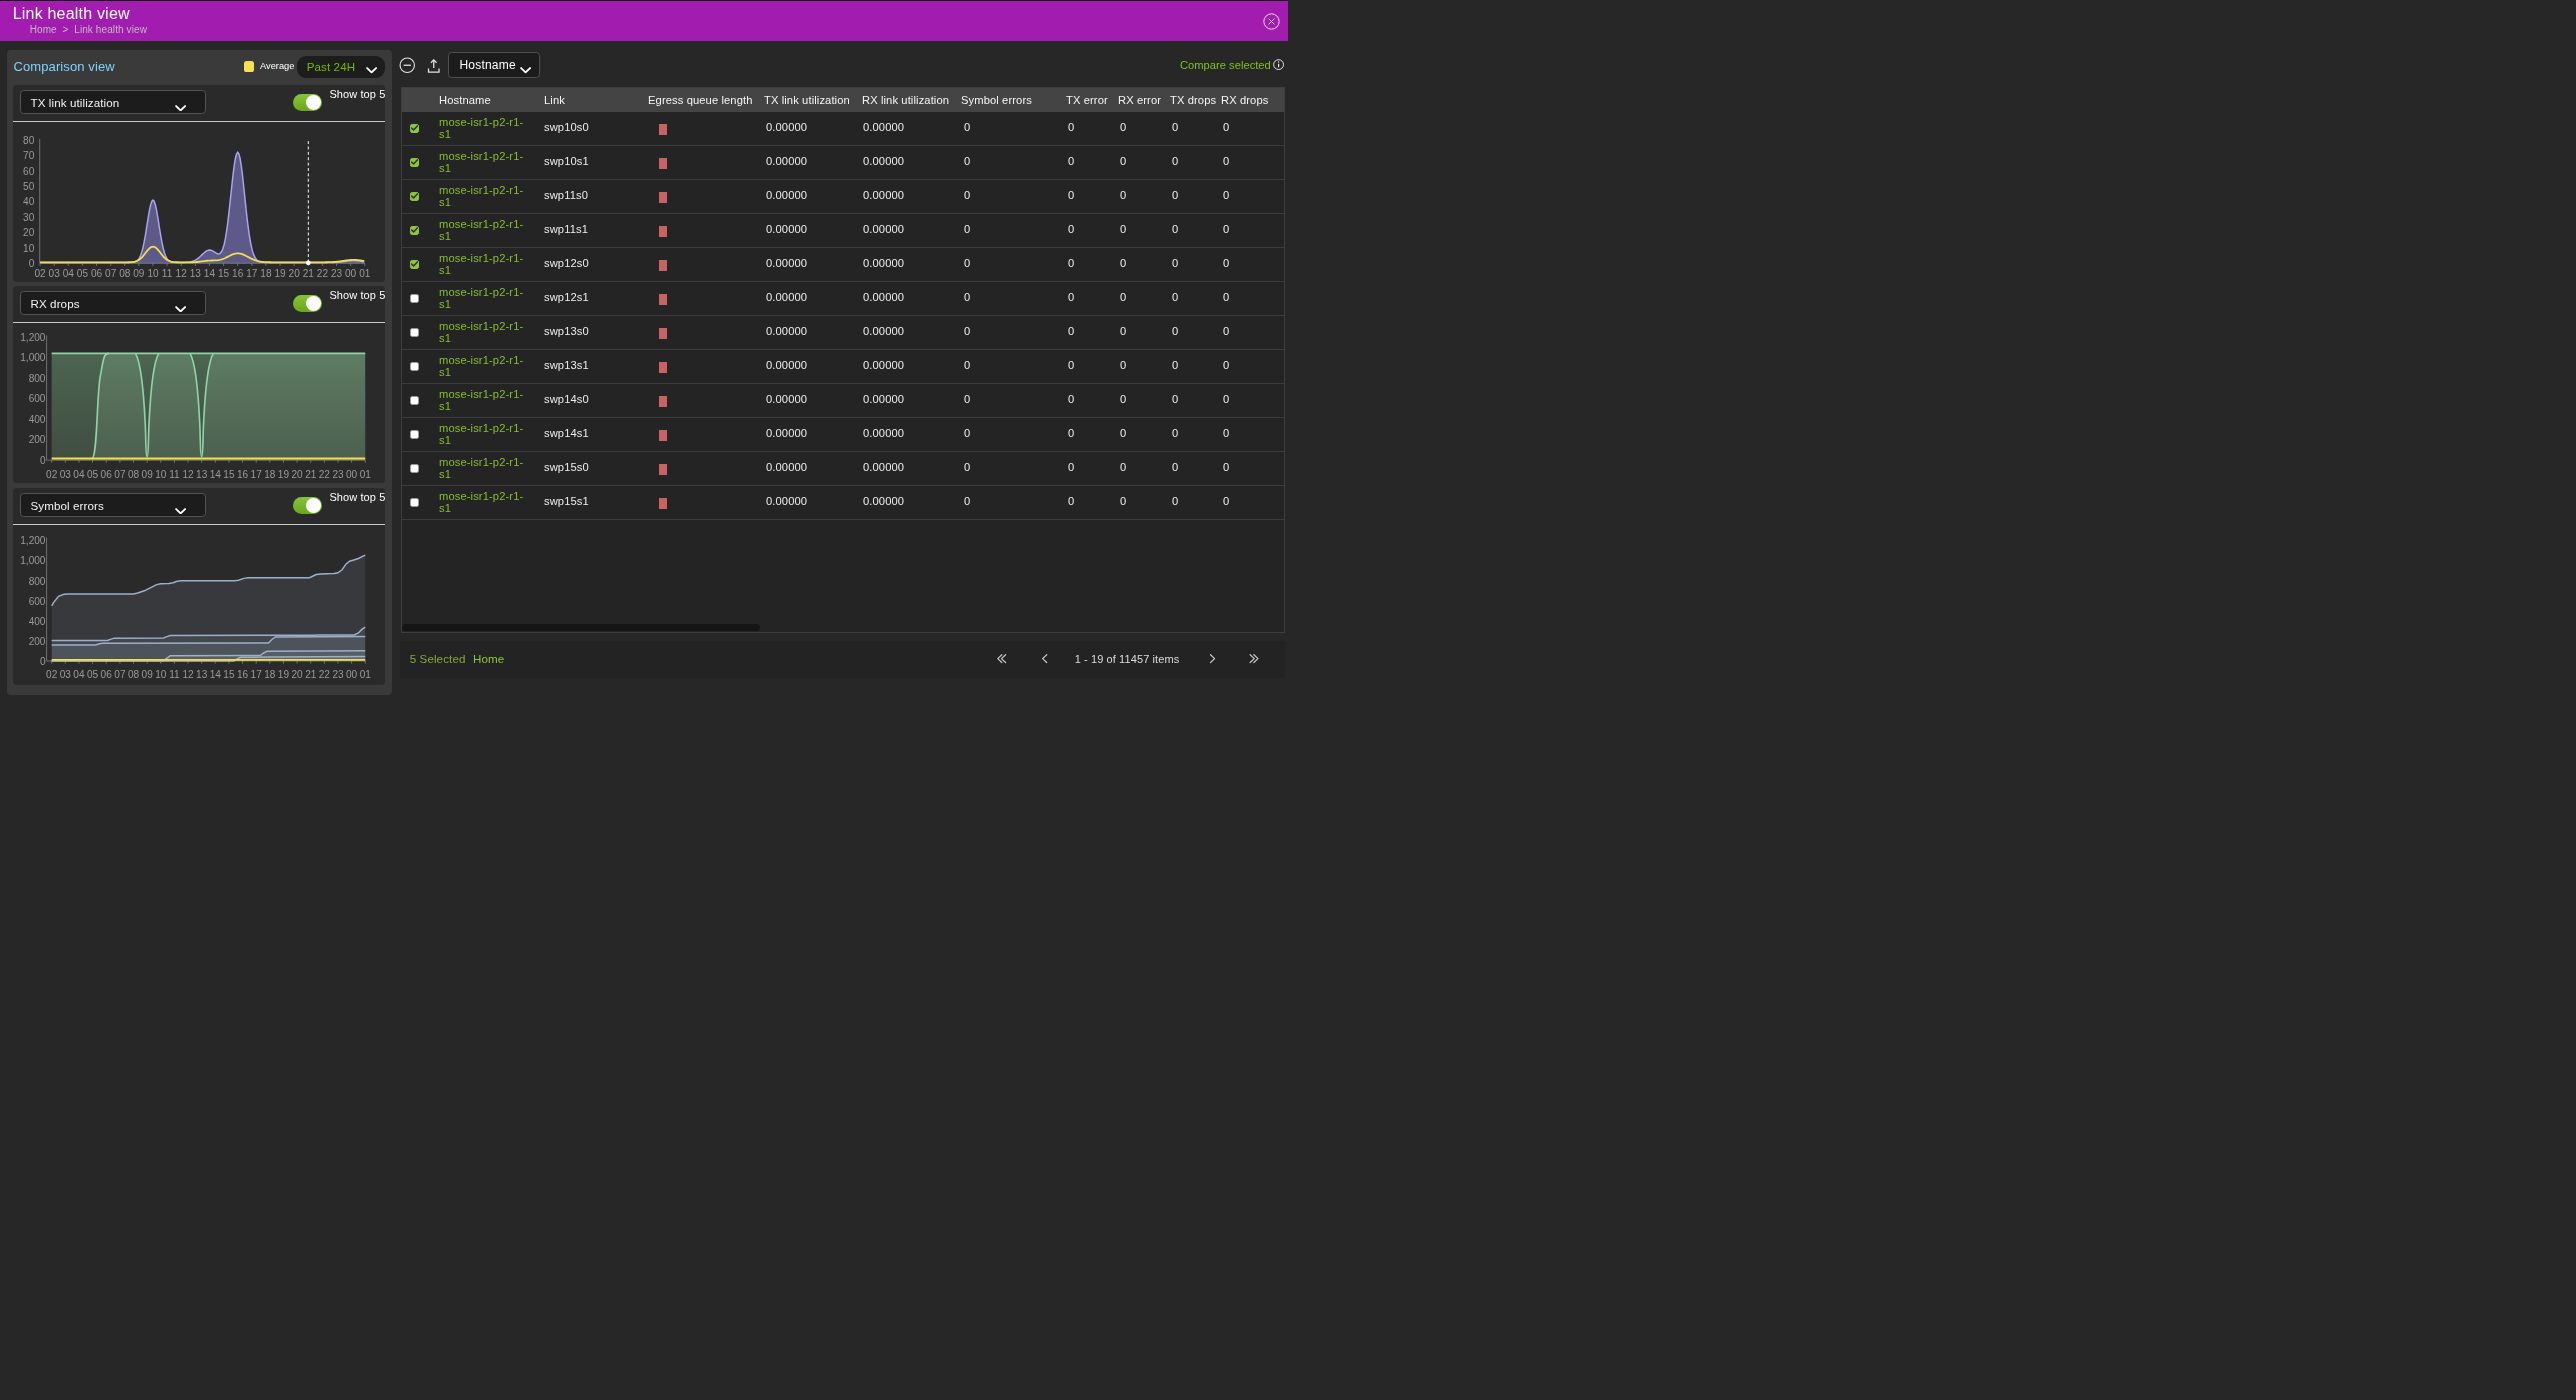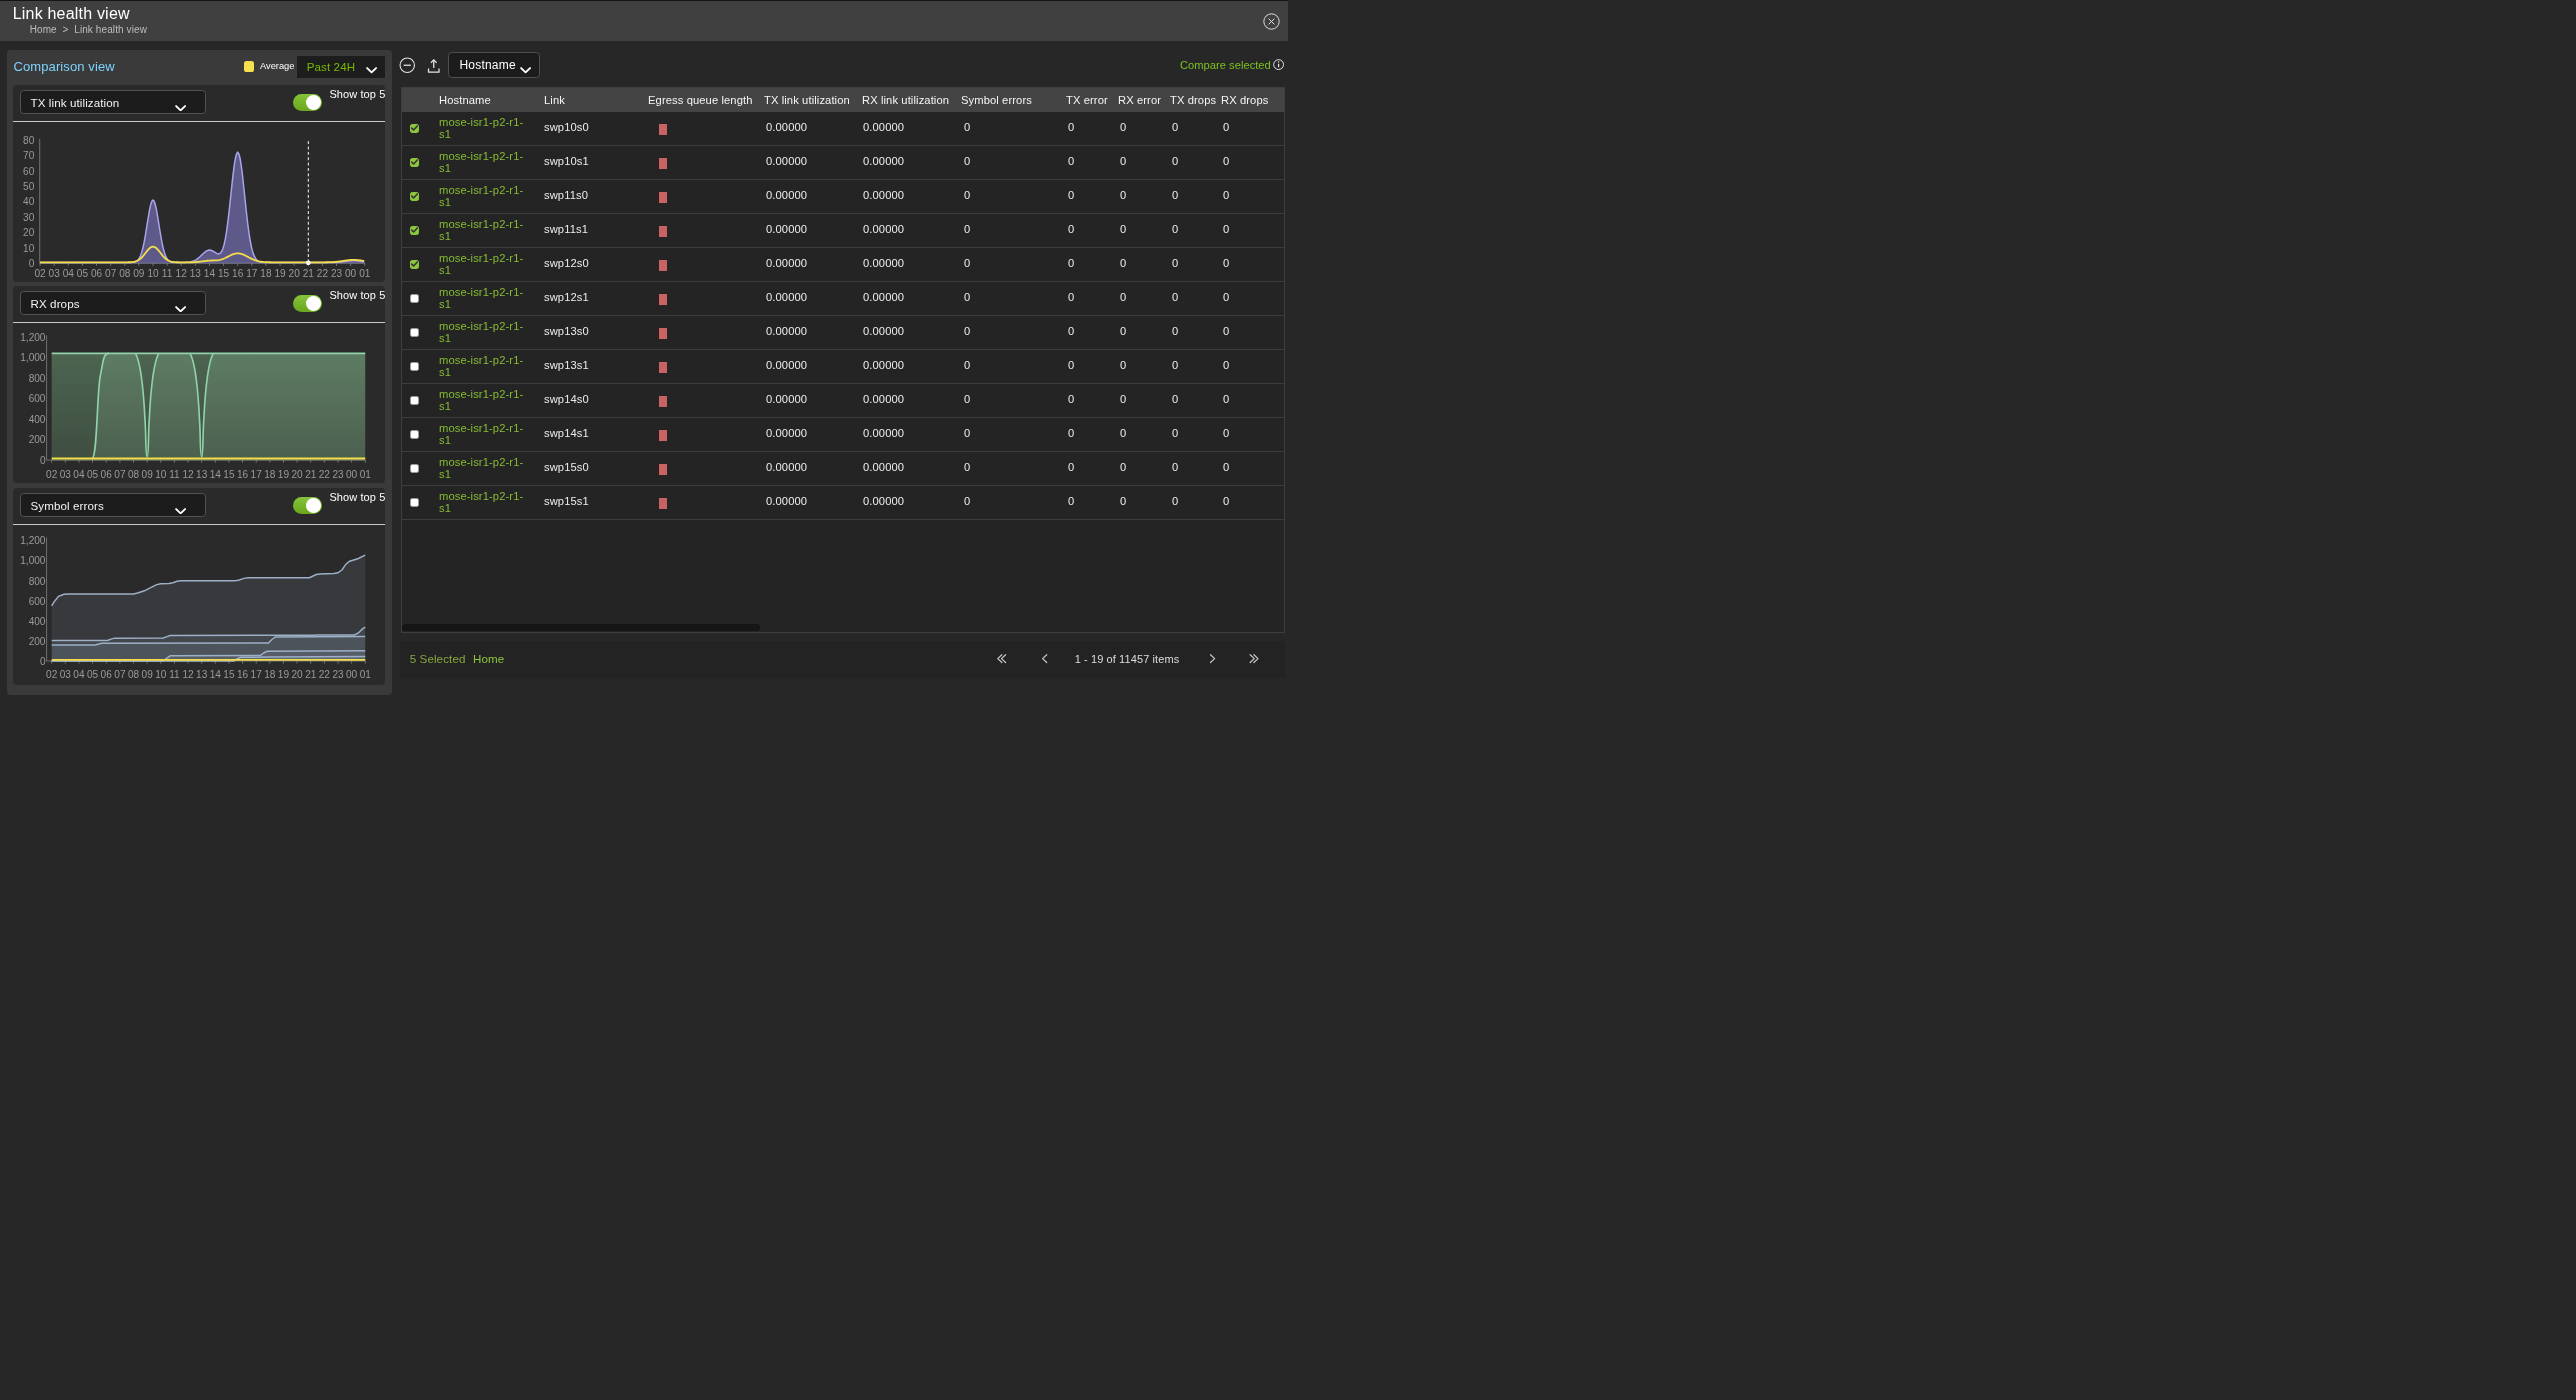--- a/index.html
+++ b/index.html
@@ -1,22 +1,22 @@
 <!DOCTYPE html>
 <html style="font-size:12px"><head><meta charset="utf-8"><style>
 * { margin:0; padding:0; box-sizing:border-box; }
 html,body { width:1288px; height:700px; background:#272727; font-family:"Liberation Sans", sans-serif; overflow:hidden; position:relative; color:#fff; -webkit-font-smoothing:antialiased; }
-.hdr { position:absolute; left:0; top:0; width:1288px; height:41px; background:#404040; border-top:1.1px solid #141414; }
+.hdr { position:absolute; left:0; top:0; width:1288px; height:41px; background:#a21caf; border-top:1.1px solid #141414; }
 .hdr h1 { position:absolute; left:12.7px; top:3.7px; font-size:16px; font-weight:400; color:#fff; letter-spacing:0.2px; }
 .crumb { position:absolute; left:12.7px; top:23px; font-size:10px; color:#bdbdbd; letter-spacing:0.1px;margin-left:17px; }
 .panel { position:absolute; left:7px; top:50px; width:385px; height:645px; background:#3a3a3a; border-radius:3.7px; }
 .ptitle { position:absolute; left:6.5px; top:8.6px; font-size:13px; color:#7dd3fc; letter-spacing:0.1px; }
 .ysw { position:absolute; left:237px; top:11px; width:10px; height:10.5px; border-radius:2.6px; background:#f6e04e; }
 .avg { position:absolute; left:253px; top:10.5px; font-size:9.3px; color:#fff;text-align:center; }
-.p24 { position:absolute; left:290px; top:5.6px; width:88px; height:22px; background:#1d1d1d; border-radius:0; }
+.p24 { position:absolute; left:290px; top:5.6px; width:88px; height:22px; background:#1d1d1d; border-radius:9px; }
 .p24 span:first-child { position:absolute; left:9.7px; top:4.1px; font-size:11.6px; color:#76b900; letter-spacing:0.1px; }
 .p24 .chev { position:absolute; left:auto; right:7.5px; top:7.5px; }
 .card { position:absolute; left:6.4px; width:372px; height:197px; background:#2a2a2a; border-radius:3.7px; }
 .sel { position:absolute; left:6.4px; top:5.2px; width:186px; height:24px; background:#1c1c1c; border:0.7px solid #525252; border-radius:3.7px; }
 .sel span:first-child { position:absolute; left:9.7px; top:4.9px; font-size:11.6px; color:#f2f2f2; letter-spacing:0.1px; }
 .sel .chev { position:absolute; right:18.7px; top:9px; }
 .toggle { position:absolute; left:280px; top:8.6px; width:29px; height:17.6px; border-radius:9px; background:linear-gradient(180deg,#85c33b,#6aa71c); }
 .knob { position:absolute; right:1.1px; top:1.1px; width:15.3px; height:15.3px; border-radius:50%; background:#fff; }
 .showtop { position:absolute; left:316px; top:3px; font-size:11px; color:#fff; letter-spacing:0.1px; white-space:nowrap; }
 .divider { position:absolute; left:0; top:36px; width:372px; height:0.7px; background:#c9c9c9; }

